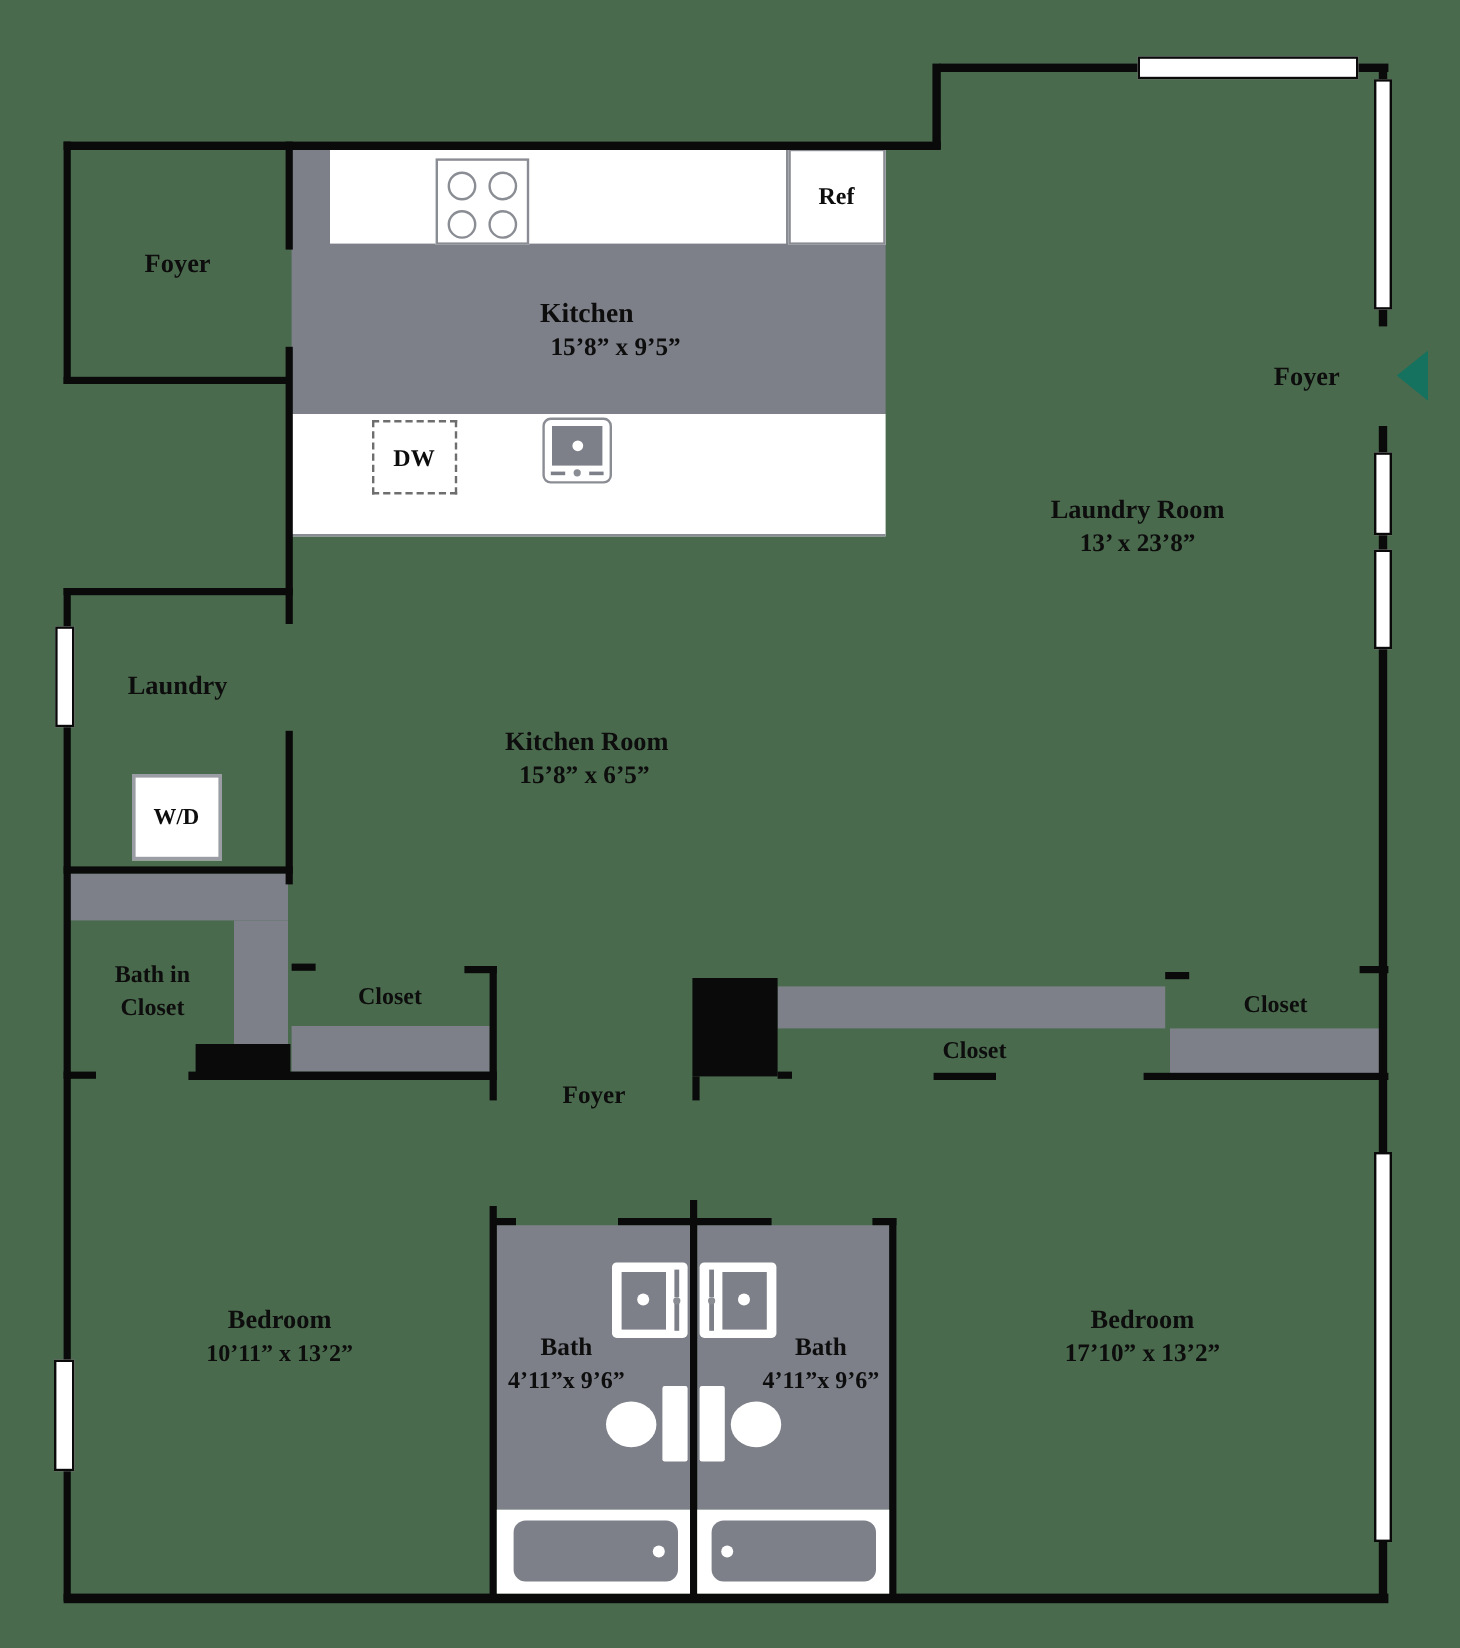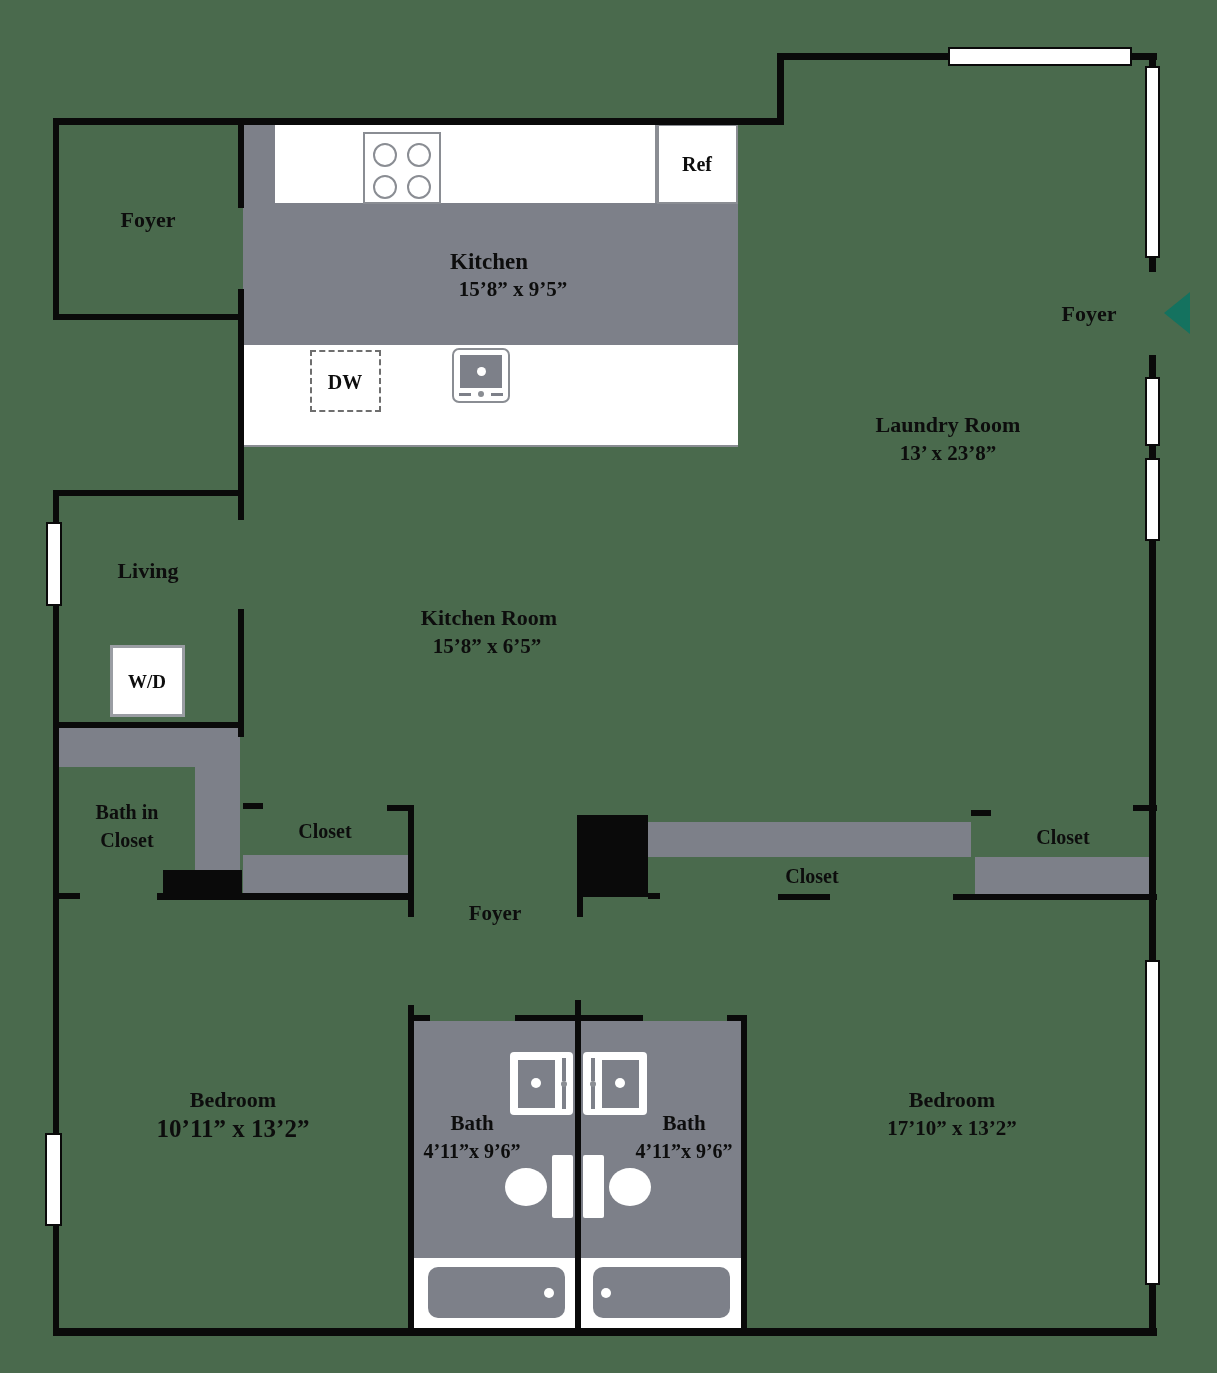--- a/index.html
+++ b/index.html
@@ -161,36 +161,36 @@
   <div class="lbl" style="left:148px;top:220px;font-size:22px;">Foyer</div>
 
   <div class="lbl" style="left:489px;top:261px;font-size:23px;">Kitchen</div>
   <div class="lbl" style="left:513px;top:289px;font-size:21px;">15’8” x 9’5”</div>
 
   <div class="lbl" style="left:1089px;top:314px;font-size:22px;">Foyer</div>
 
   <div class="lbl" style="left:948px;top:425px;font-size:22px;">Laundry Room</div>
   <div class="lbl" style="left:948px;top:453px;font-size:21px;">13’ x 23’8”</div>
 
-  <div class="lbl" style="left:148px;top:571px;font-size:22px;">Living</div>
+  <div class="lbl" style="left:148px;top:571px;font-size:22px;">Laundry</div>
 
   <div class="lbl" style="left:489px;top:618px;font-size:22px;">Kitchen Room</div>
   <div class="lbl" style="left:487px;top:646px;font-size:21px;">15’8” x 6’5”</div>
 
   <div class="lbl" style="left:127px;top:812px;font-size:20px;">Bath in</div>
   <div class="lbl" style="left:127px;top:840px;font-size:20px;">Closet</div>
 
   <div class="lbl" style="left:325px;top:831px;font-size:20px;">Closet</div>
   <div class="lbl" style="left:812px;top:876px;font-size:20px;">Closet</div>
   <div class="lbl" style="left:1063px;top:837px;font-size:20px;">Closet</div>
 
   <div class="lbl" style="left:495px;top:913px;font-size:21px;">Foyer</div>
 
   <div class="lbl" style="left:233px;top:1100px;font-size:22px;">Bedroom</div>
-  <div class="lbl" style="left:233px;top:1128px;font-size:25px;">10’11” x 13’2”</div>
+  <div class="lbl" style="left:233px;top:1128px;font-size:20px;">10’11” x 13’2”</div>
 
   <div class="lbl" style="left:472px;top:1123px;font-size:21px;">Bath</div>
   <div class="lbl" style="left:472px;top:1151px;font-size:20px;">4’11”x 9’6”</div>
 
   <div class="lbl" style="left:684px;top:1123px;font-size:21px;">Bath</div>
   <div class="lbl" style="left:684px;top:1151px;font-size:20px;">4’11”x 9’6”</div>
 
   <div class="lbl" style="left:952px;top:1100px;font-size:22px;">Bedroom</div>
   <div class="lbl" style="left:952px;top:1128px;font-size:21px;">17’10” x 13’2”</div>
 

